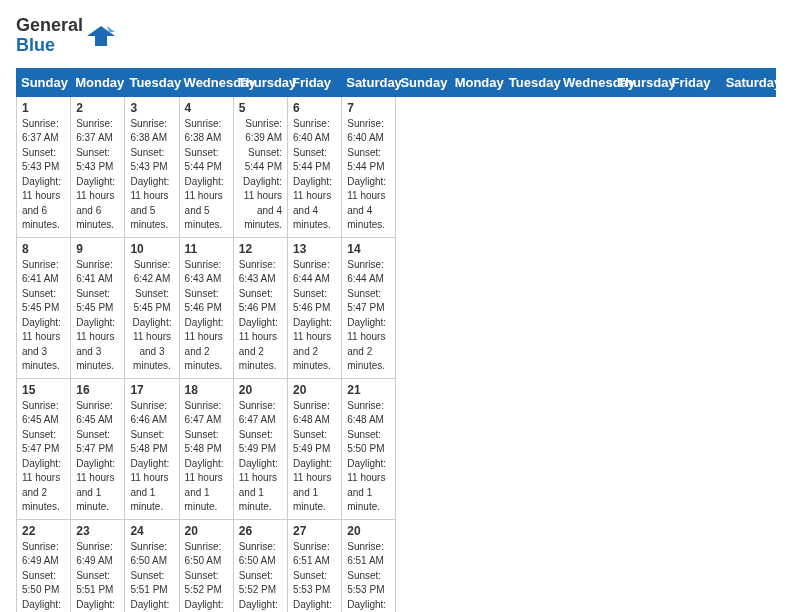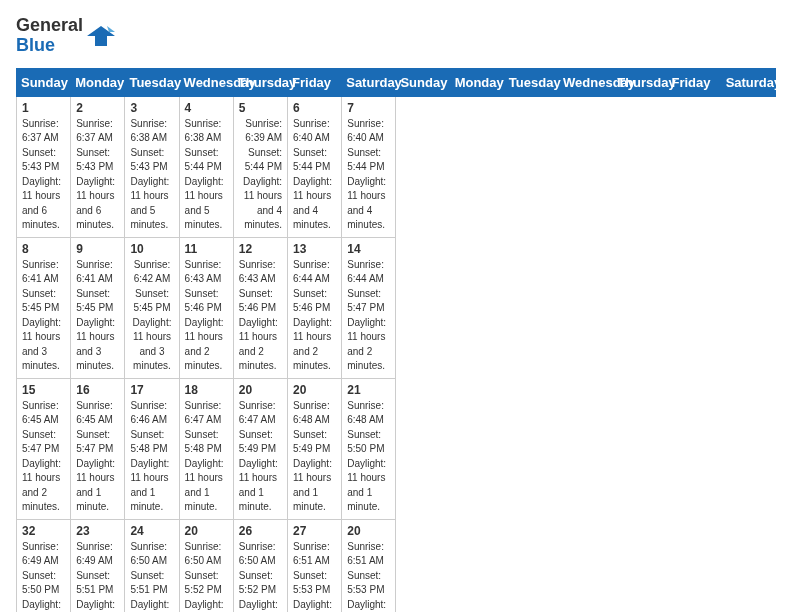--- a/index.html
+++ b/index.html
@@ -267,21 +267,21 @@
         <td>
           <span class="day-num">21</span>
           <div class="day-info" style="white-space: pre-wrap;">Sunrise: 6:48 AM
 Sunset: 5:50 PM
 Daylight: 11 hours
 and 1 minute.</div>
         </td>
       </tr>
       <tr>
         <td>
-          <span class="day-num">32</span>
+          <span class="day-num">22</span>
           <div class="day-info" style="white-space: pre-wrap;">Sunrise: 6:49 AM
 Sunset: 5:50 PM
 Daylight: 11 hours
 and 1 minute.</div>
         </td>
         <td>
           <span class="day-num">23</span>
           <div class="day-info" style="white-space: pre-wrap;">Sunrise: 6:49 AM
 Sunset: 5:51 PM
 Daylight: 11 hours

